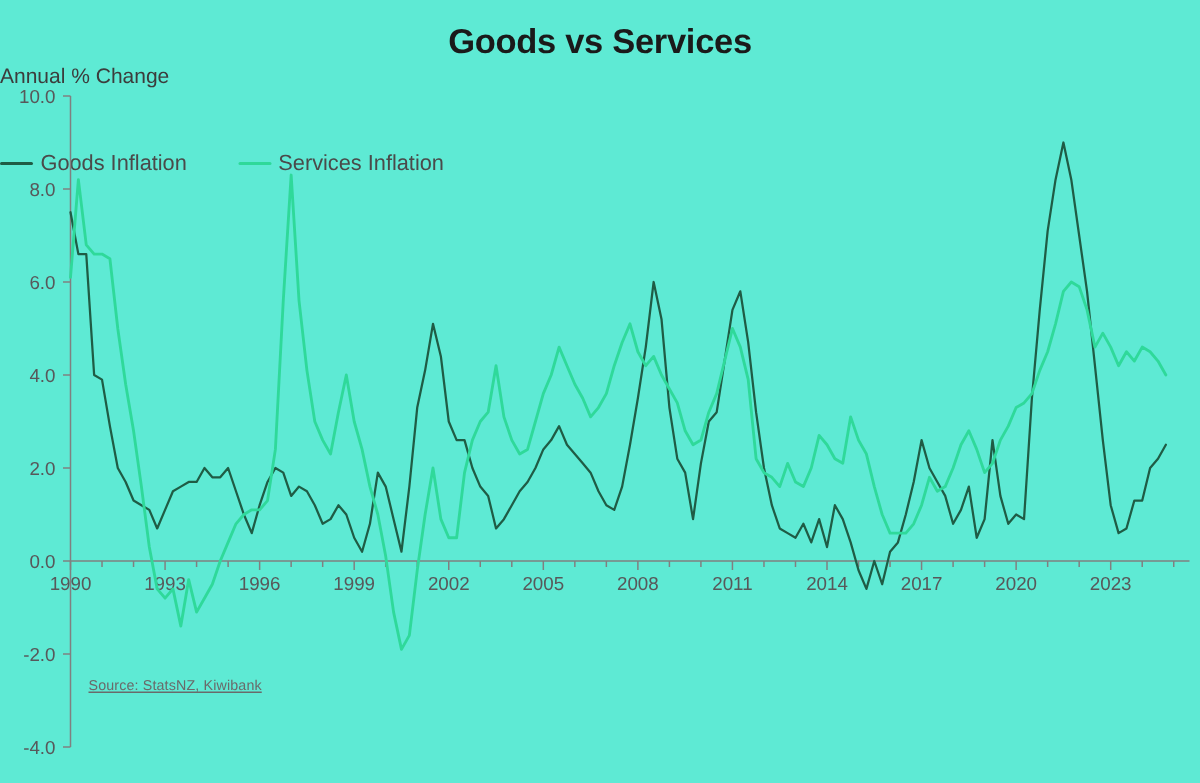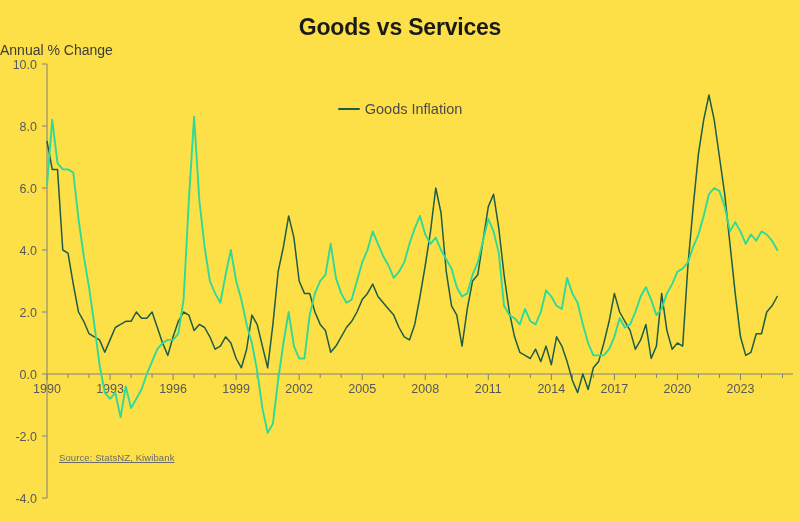--- a/index.html
+++ b/index.html
@@ -11,21 +11,21 @@
     width: 800px;
     height: 522px;
     font-family: "Liberation Sans", sans-serif;
     color: #3c3c3c;
     overflow: hidden;
   }
   #chart-root {
     position: relative;
     width: 800px;
     height: 522px;
-    background: #fde047;
+    background: #5eead4;
   }
   #chart-title {
     position: absolute;
     top: 14px;
     left: 0;
     width: 800px;
     text-align: center;
     font-size: 23px;
     font-weight: bold;
     color: #1a1a1a;
@@ -40,21 +40,20 @@
     font-size: 14px;
     font-weight: normal;
     color: #3c3c3c;
   }
   #legend {
     position: absolute;
     top: 101px;
     left: 0;
     width: 800px;
     display: flex;
-    justify-content: center;
     gap: 34px;
     font-size: 14.5px;
     color: #4a4a4a;
   }
   .legend-item {
     display: flex;
     align-items: center;
     gap: 5px;
     white-space: nowrap;
   }
@@ -96,20 +95,24 @@
 
 <div id="chart-root">
 
   <div id="chart-title">Goods vs Services</div>
   <div id="chart-subtitle">Annual % Change</div>
 
   <div id="legend">
     <div class="legend-item">
       <span class="legend-swatch" style="background:#1f5c45"></span>
       <span>Goods Inflation</span>
+    </div>
+    <div class="legend-item">
+      <span class="legend-swatch" style="background:#2fd99a"></span>
+      <span>Services Inflation</span>
     </div>
   </div>
 
   <svg id="plot-svg" width="800" height="522">
     <g id="y-axis-group">
         <line x1="47" y1="64" x2="47" y2="498" stroke="#808080" stroke-width="1"></line>
         <line x1="42" y1="64" x2="47" y2="64" stroke="#808080" stroke-width="1"></line>
         <text x="37" y="68.5" class="ytick-label">10.0</text>
         <line x1="42" y1="126" x2="47" y2="126" stroke="#808080" stroke-width="1"></line>
         <text x="37" y="130.5" class="ytick-label">8.0</text>

